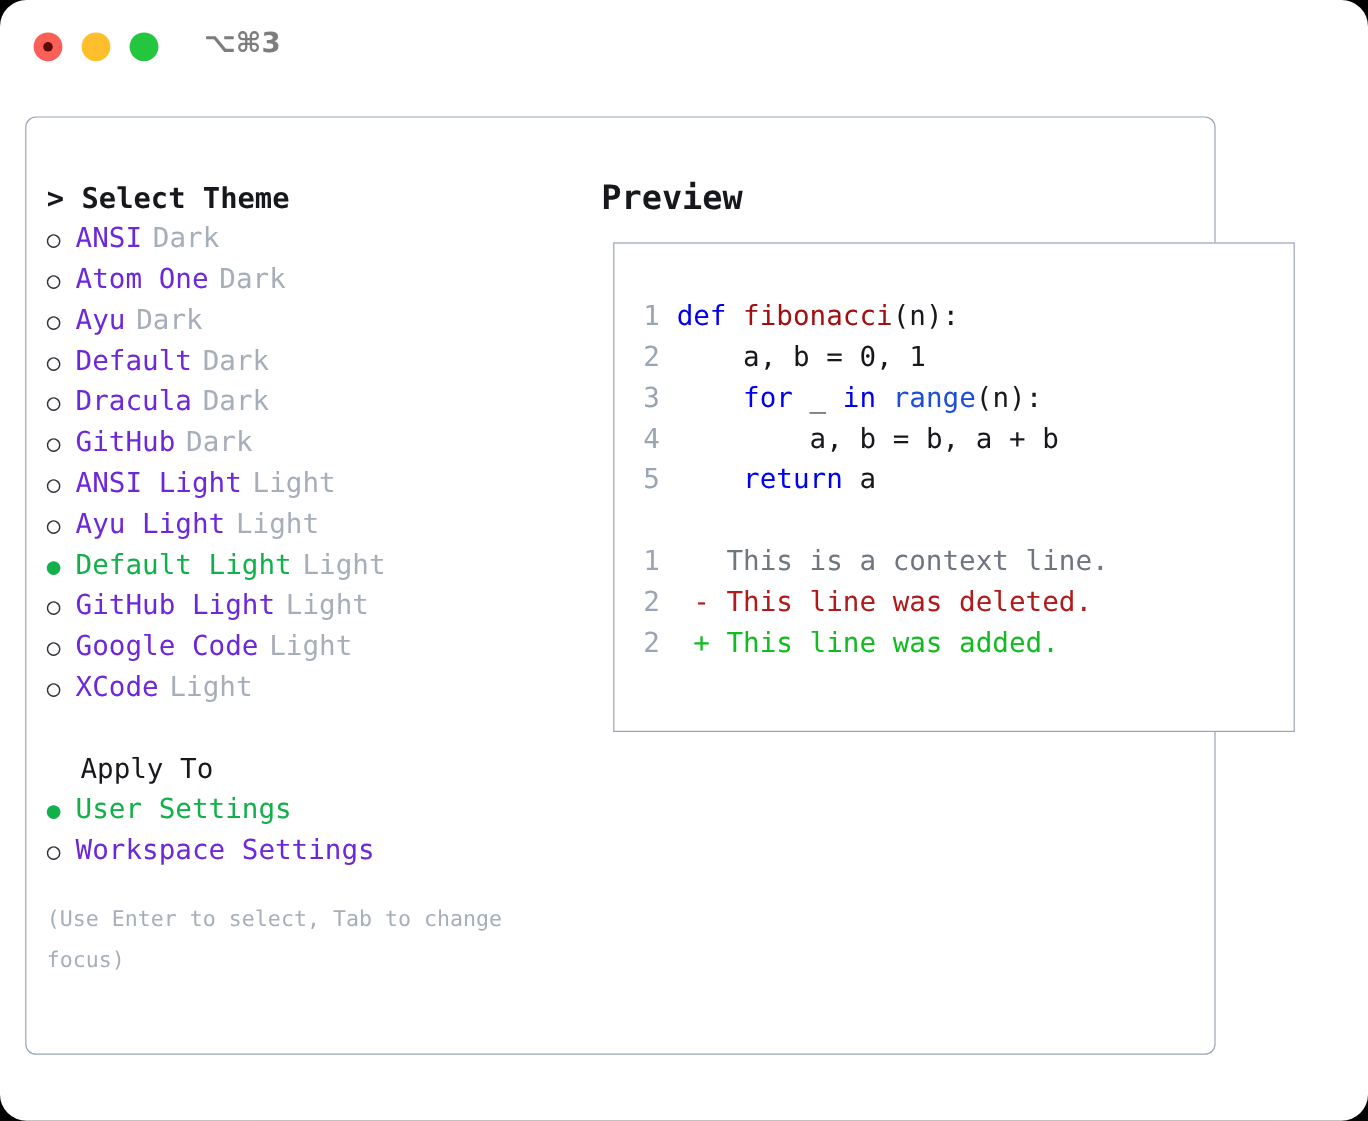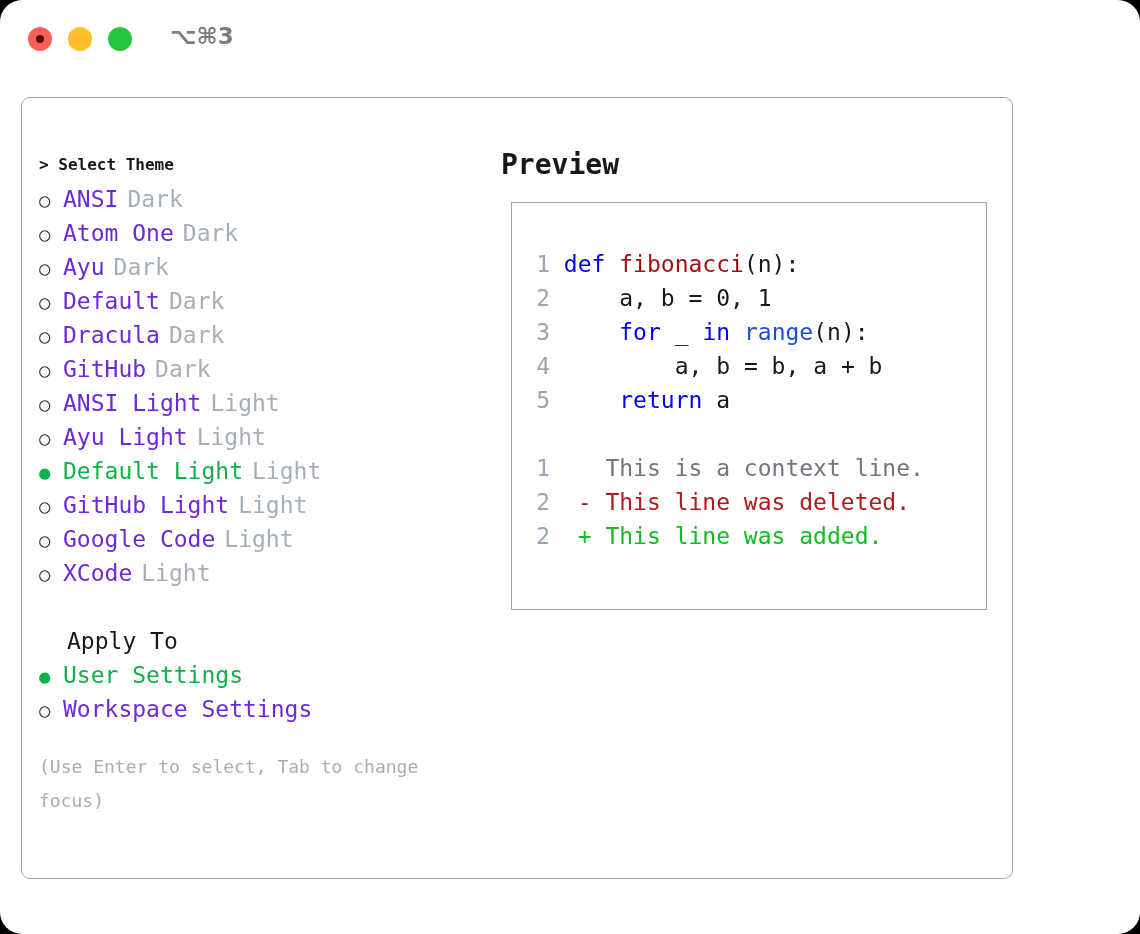--- a/index.html
+++ b/index.html
@@ -77,21 +77,21 @@
   }
 
   
   #theme-column {
     position: absolute;
     left: 17px;
     top: 50px;
     width: 430px;
   }
   #theme-heading {
-    font-size: 16px;
+    font-size: 24px;
     font-weight: bold;
     color: #17181c;
     line-height: 34px;
     white-space: pre;
   }
   .opt-row {
     display: flex;
     align-items: baseline;
     height: 34px;
     line-height: 34px;
@@ -142,21 +142,21 @@
     font-size: 28px;
     font-weight: bold;
     color: #17181c;
     line-height: 34px;
     white-space: pre;
   }
   #preview-box {
     position: absolute;
     left: 10px;
     top: 54px;
-    width: 476px;
+    width: 568px;
     height: 408px;
     box-sizing: border-box;
     border: 1.6px solid #9aa5b4;
     background: #ffffff;
   }
   #code-area {
     position: absolute;
     left: 12px;
     top: 44px;
     right: 8px;

